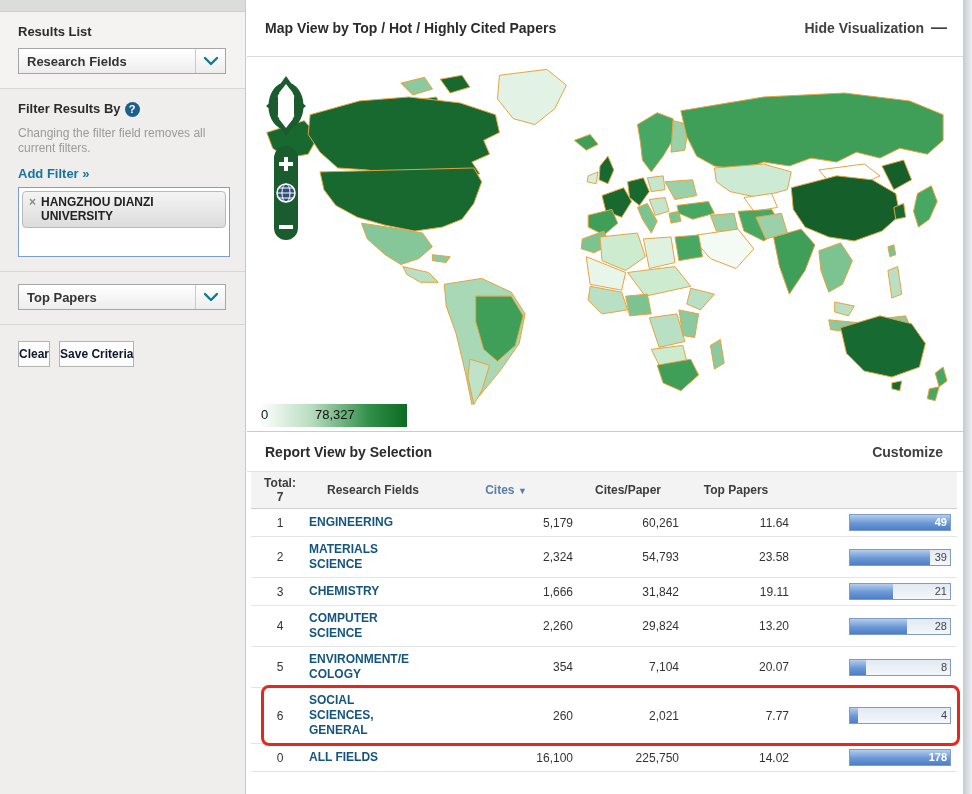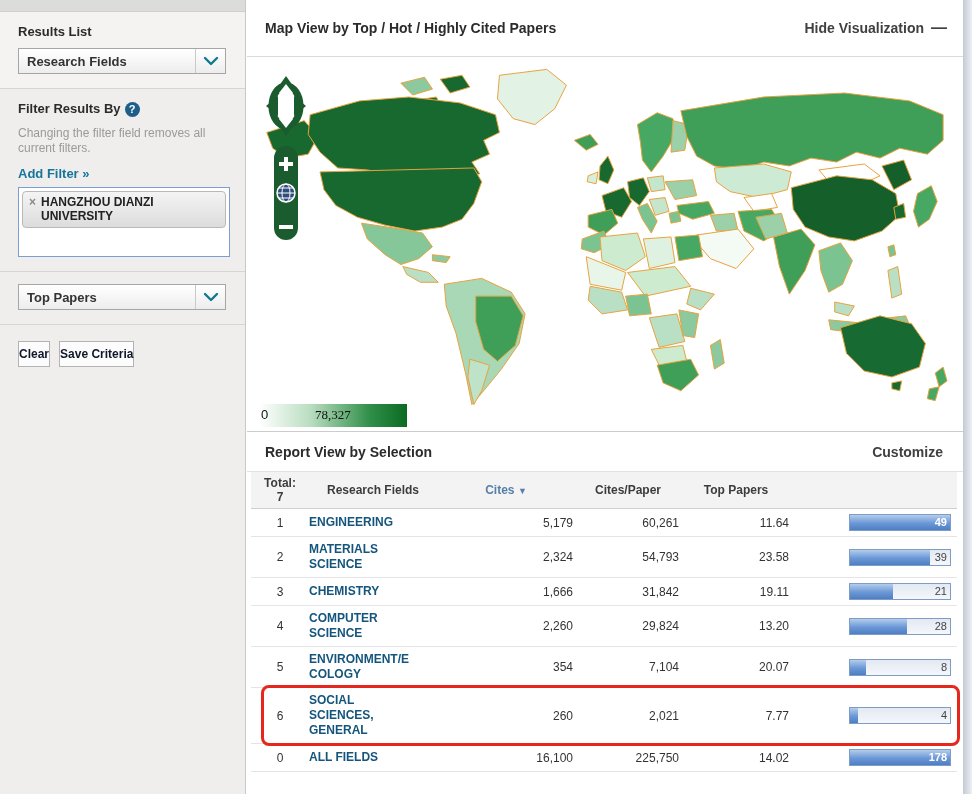--- a/index.html
+++ b/index.html
@@ -46,21 +46,21 @@
                 display:flex; align-items:center; gap:7px; }
   .minus-glyph { font-weight:bold; font-size:16px; line-height:10px; }
 
   
   .map-area { position:relative; height:375px; border-bottom:1px solid #cccccc; background:#fff; }
   .map-svg { position:absolute; left:4px; top:4px; }
   .map-controls { position:absolute; left:16px; top:18px; width:46px; }
   .legend { position:absolute; left:12px; bottom:4px; width:148px; height:23px;
             background:linear-gradient(to right,#ffffff,#b9ddc0 35%,#2f8f48 75%,#0b6b22); }
   .legend .lg-min { position:absolute; left:2px; top:3px; font-size:13px; color:#111; }
-  .legend .lg-max { position:absolute; left:56px; top:3px; font-size:13px; color:#111;font-family:Liberation Serif, serif; }
+  .legend .lg-max { position:absolute; left:56px; top:3px; font-size:13px; color:#111; }
 
   
   .report-header { height:40px; display:flex; align-items:center; padding:0 20px 0 18px; border-bottom:1px solid #e2e2e2; }
   .rt { margin:0 6px 0 4px; }
   .rt-head, .rt-row { display:grid; grid-template-columns:58px 128px 138px 106px 110px 1fr; align-items:center; }
   .rt-head { background:#f3f3f3; border-bottom:1px solid #d0d0d0; min-height:37px; padding:3px 0; }
   .rt-head .hc { font-size:12px; font-weight:bold; color:#3c3c3c; text-align:center; line-height:1.2; }
   .rt-head .hc.cites { color:#567fa9; cursor:pointer; }
   .rt-head .hc .sort-arrow { font-size:9px; color:#567fa9; }
   .rt-row { border-bottom:1px solid #e4e4e4; padding:5px 0; position:relative; }

